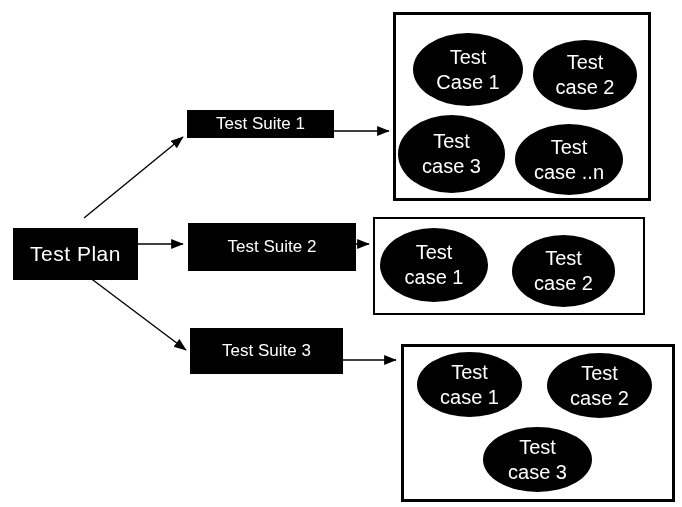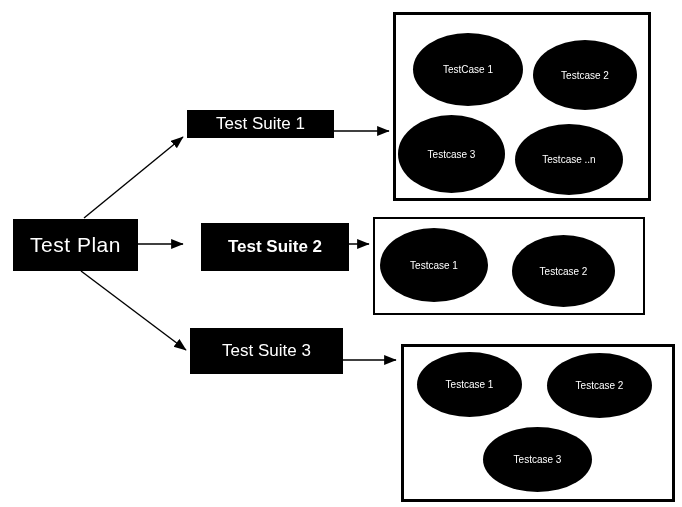--- a/index.html
+++ b/index.html
@@ -35,24 +35,24 @@
     position:absolute;
     background:var(--bg);
     border:3px solid var(--border-color);
   }
   .group-box.thin{border-width:2px;}
   .case-ellipse{
     position:absolute;
     background:var(--node-fill);
     color:var(--node-text);
     border-radius:50%;
-    display:flex;flex-direction:row;
+    display:flex;flex-direction:column;
     align-items:center;justify-content:center;
     text-align:right;
-    font-size:10px;line-height:25px;
+    font-size:20px;line-height:25px;
   }
 </style>
 </head>
 <body>
 
 <div id="canvas">
 
   <svg id="arrow-layer" viewBox="0 0 682 507" xmlns="http://www.w3.org/2000/svg">
     <defs>
       <marker id="ah" markerWidth="10" markerHeight="8" refX="8.5" refY="3.5" orient="auto">
@@ -60,28 +60,28 @@
       </marker>
     </defs>
     <line x1="84" y1="218" x2="183" y2="137" stroke="#000000" stroke-width="1.4" marker-end="url(#ah)"></line>
     <line x1="138" y1="244" x2="183" y2="244" stroke="#000000" stroke-width="1.4" marker-end="url(#ah)"></line>
     <line x1="81" y1="271" x2="186" y2="350" stroke="#000000" stroke-width="1.4" marker-end="url(#ah)"></line>
     <line x1="334" y1="131" x2="389" y2="131" stroke="#000000" stroke-width="1.4" marker-end="url(#ah)"></line>
     <line x1="336" y1="244" x2="369" y2="244" stroke="#000000" stroke-width="1.4" marker-end="url(#ah)"></line>
     <line x1="343" y1="360" x2="396" y2="360" stroke="#000000" stroke-width="1.4" marker-end="url(#ah)"></line>
   </svg>
 
-  <div class="rect-node plan-node" style="left:13px;top:219px;width:125px;height:52px;">
+  <div class="rect-node plan-node" style="left:13px;top:228px;width:125px;height:52px;">
     <span>Test Plan</span>
   </div>
 
   <div class="rect-node suite-node" style="left:187px;top:110px;width:147px;height:28px;">
     <span>Test Suite 1</span>
   </div>
-  <div class="rect-node suite-node" style="left:201px;top:223px;width:148px;height:48px;font-weight:bold;">
+  <div class="rect-node suite-node" style="left:188px;top:223px;width:168px;height:48px;">
     <span>Test Suite 2</span>
   </div>
   <div class="rect-node suite-node" style="left:190px;top:328px;width:153px;height:46px;">
     <span>Test Suite 3</span>
   </div>
 
   <div class="group-box" style="left:393px;top:12px;width:258px;height:189px;">
     <div class="case-ellipse" style="left:17px;top:18px;width:110px;height:73px;">
       <span>Test</span>
       <span>Case 1</span>

